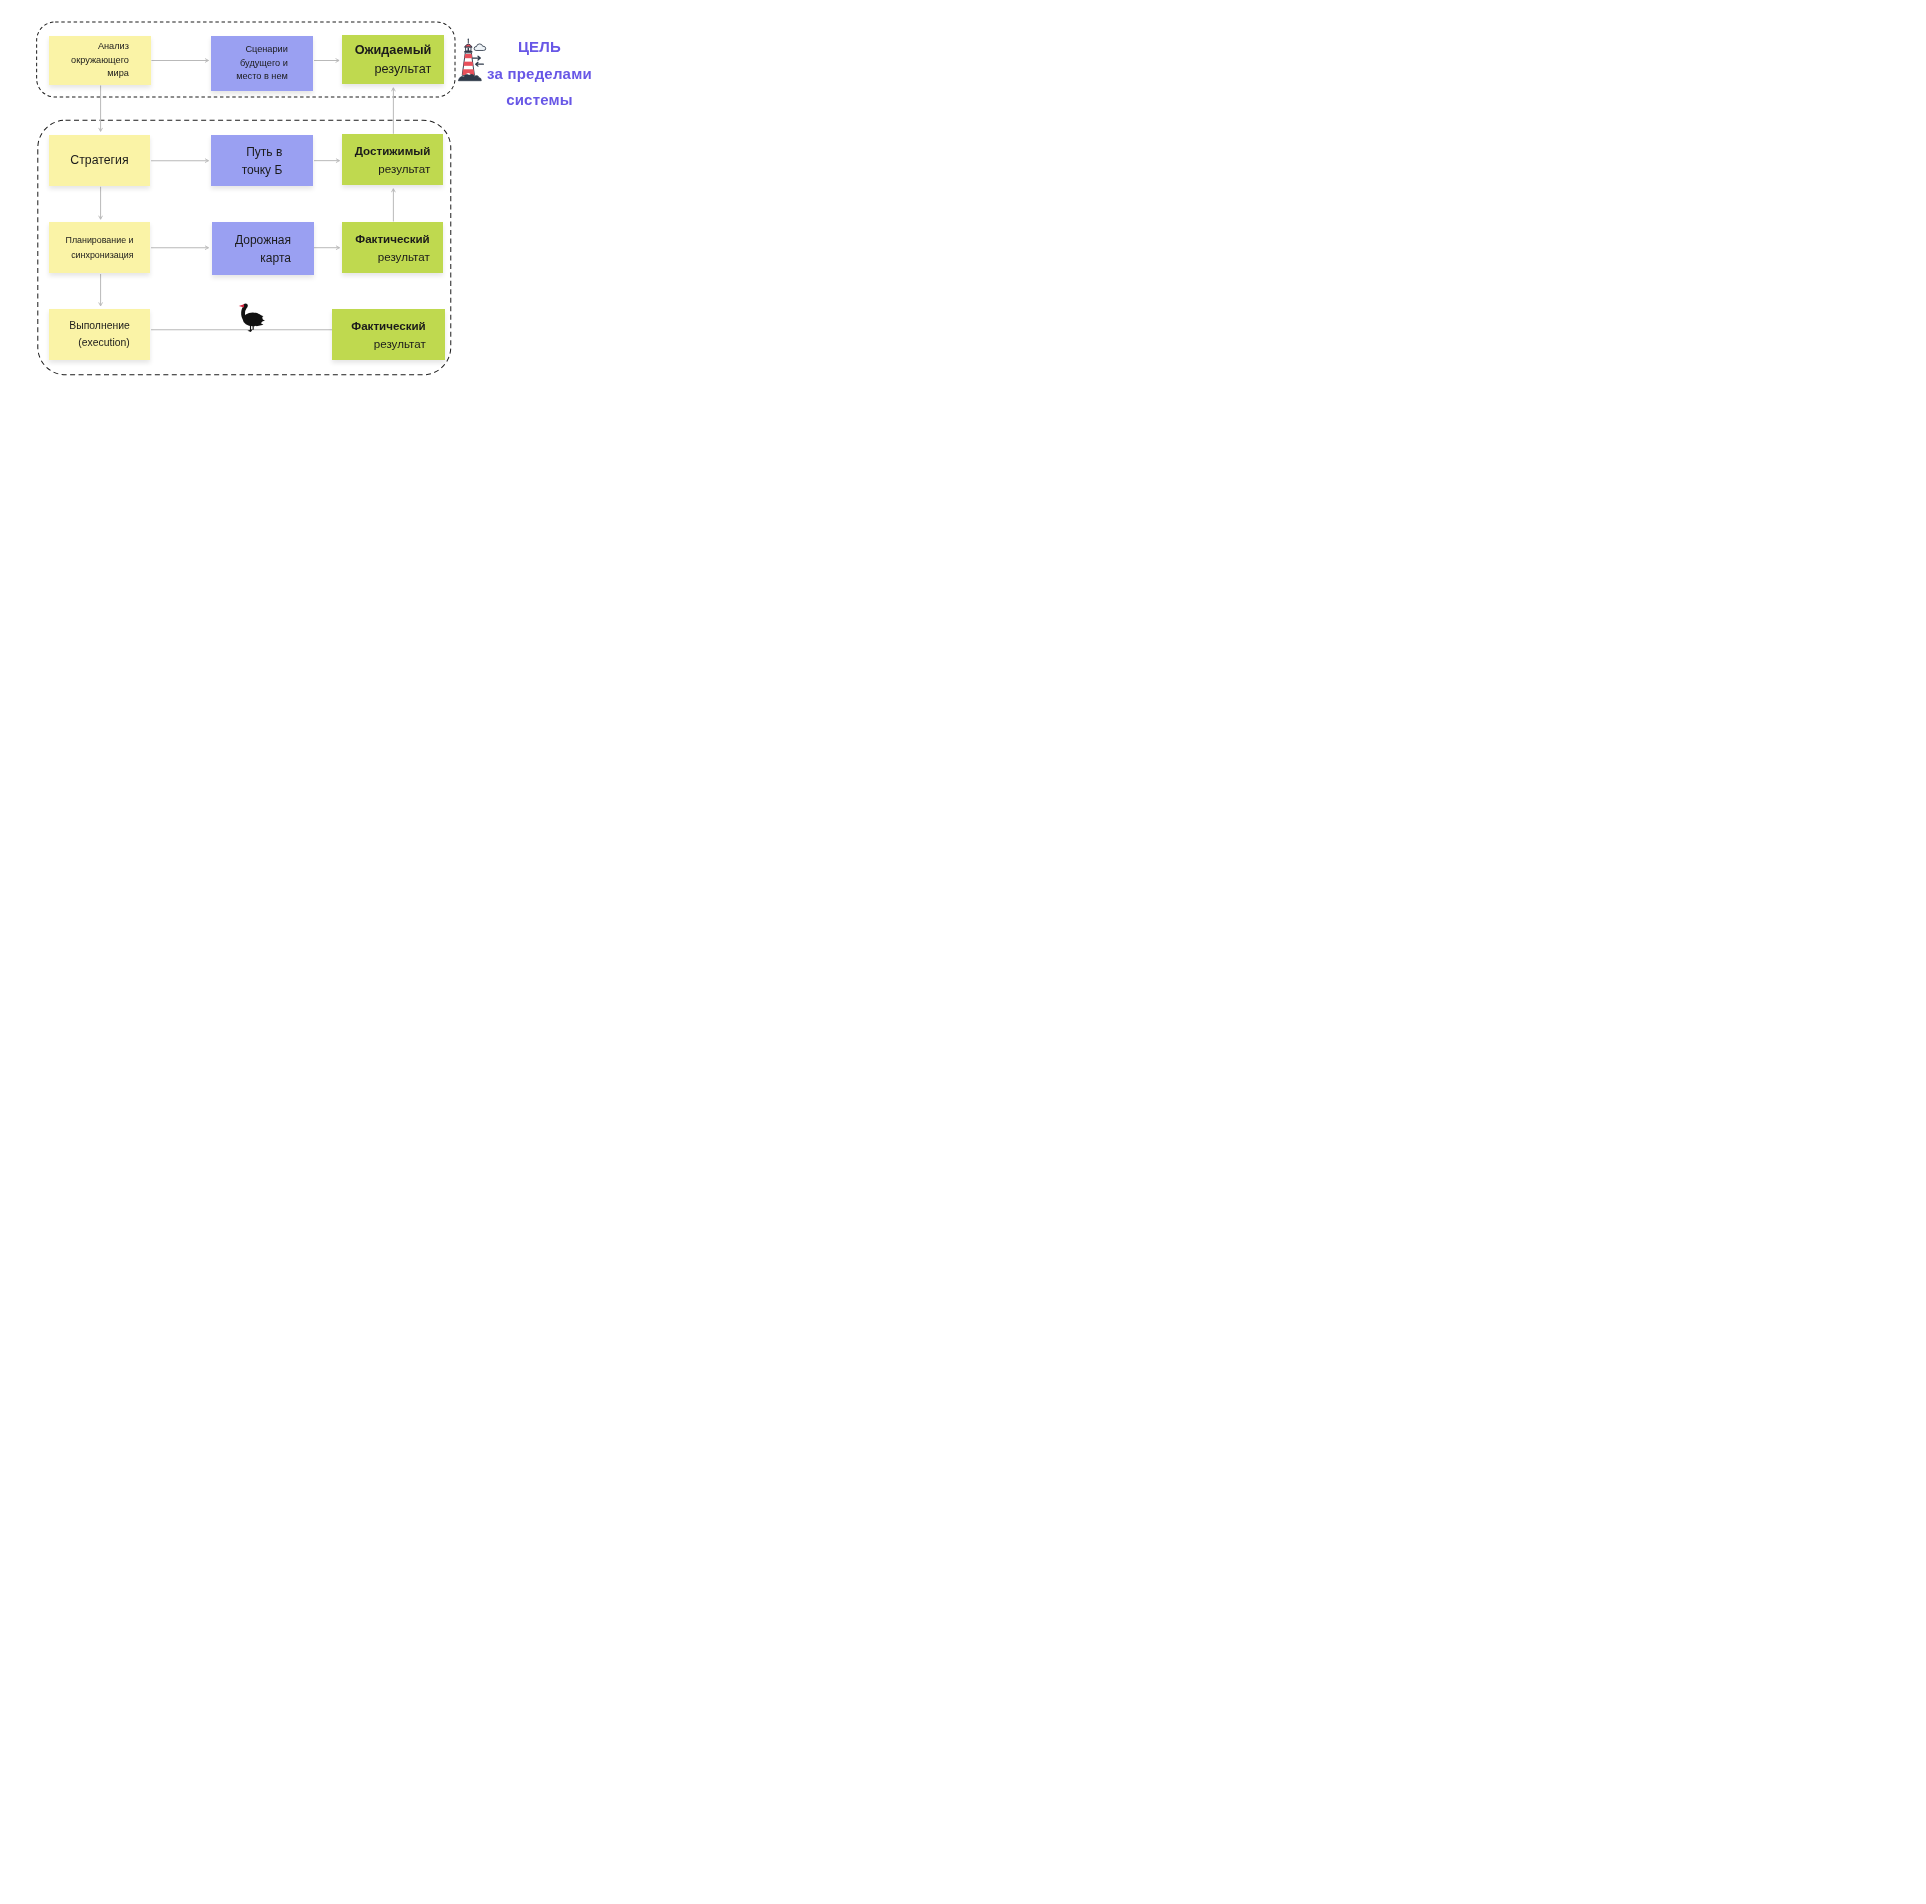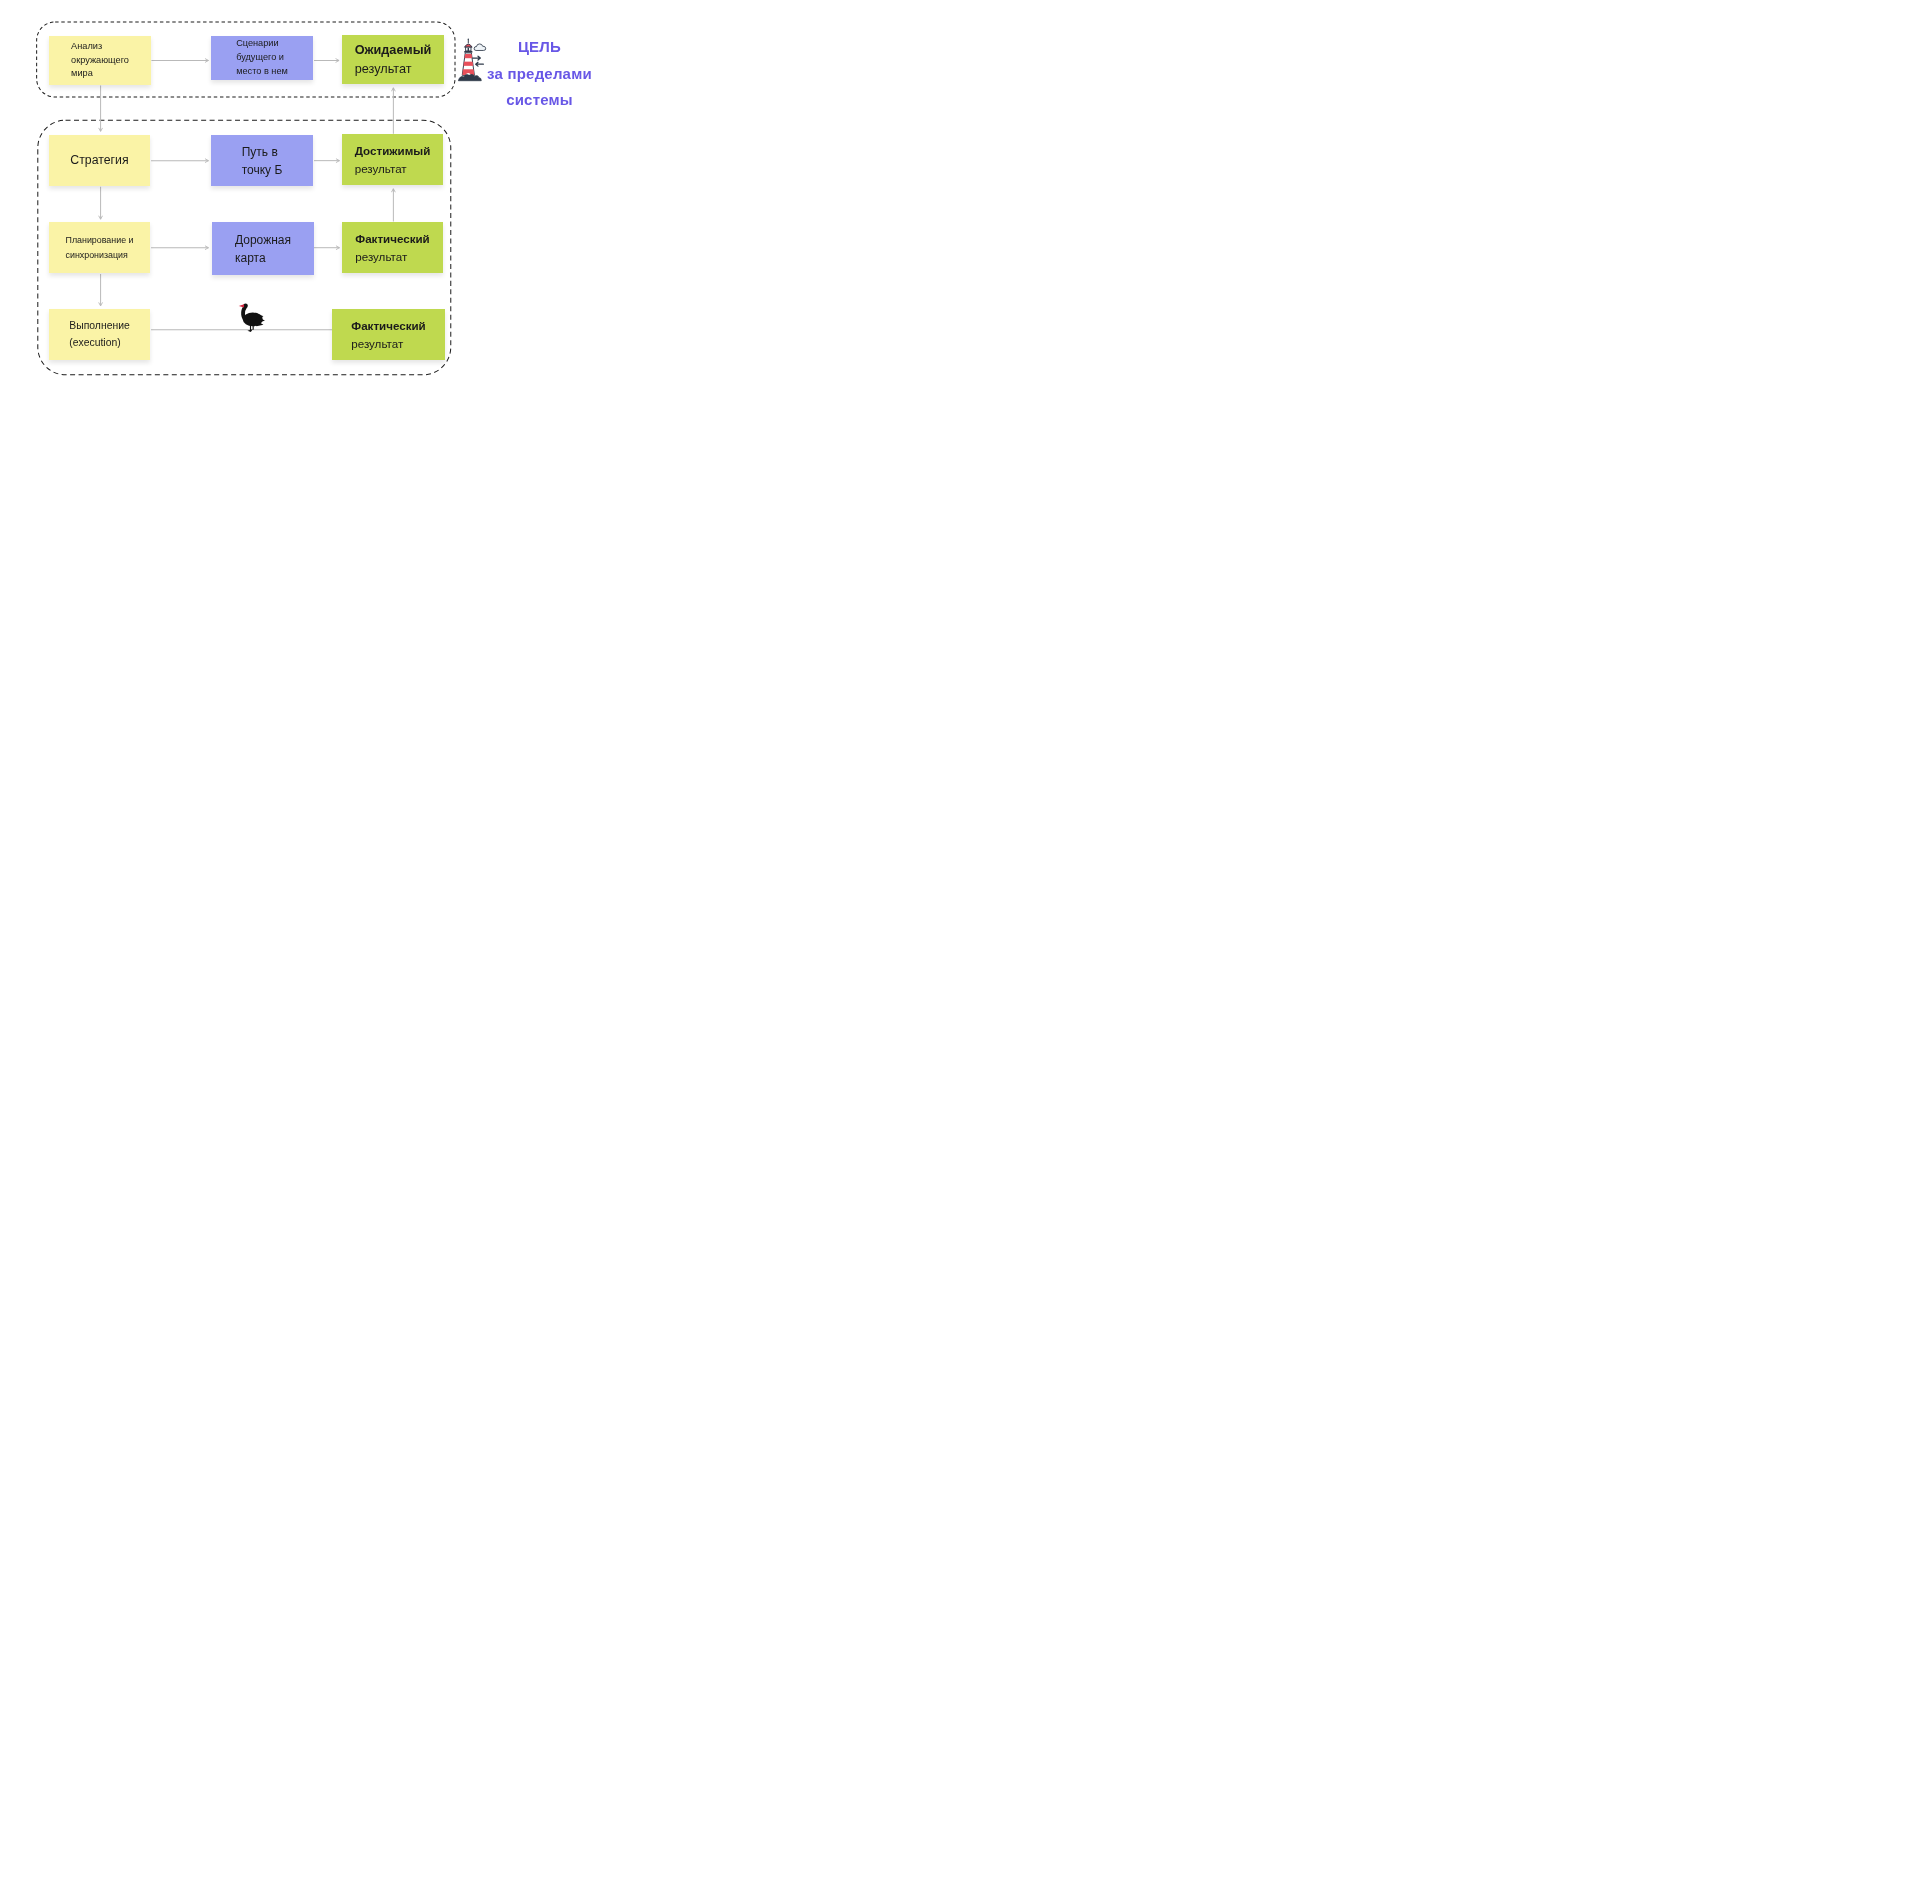--- a/index.html
+++ b/index.html
@@ -7,41 +7,41 @@
     position:relative;
     width:613px;height:381px;
     background:var(--color-bg,#fff);
     font-family:"Liberation Sans", sans-serif;
     overflow:hidden;
   }
   .overlay{position:absolute;left:0;top:0;width:100%;height:100%;}
   .box{
     position:absolute;
     display:flex;align-items:center;justify-content:center;
-    text-align:left;
+    text-align:right;
     white-space:pre-line;
     color:var(--color-ink,#1b1b1b);
     box-shadow:0 2.7px 4.6px rgba(0,0,0,0.10);
   }
   .yellow{background:var(--color-yellow,#faf3a6);}
   .purple{background:var(--color-purple,#9aa0f2);}
   .green{background:var(--color-green,#bfd94f);}
   .fs-small{font-size:9.2px;line-height:1.5;}
   .fs-strategy{font-size:12.3px;line-height:1.4;}
   .fs-big{font-size:12px;line-height:1.5;}
   .fs-planning{font-size:8.9px;line-height:1.62;}
   .fs-exec{font-size:10.4px;line-height:1.55;}
   .gcol{display:flex;flex-direction:column;}
   .g-top .strong{font-size:12.7px;font-weight:bold;line-height:1.42;}
   .g-top .rest{font-size:12.7px;line-height:1.42;}
   .g .strong{font-size:11.6px;font-weight:bold;line-height:1.48;}
   .g .rest{font-size:11.6px;line-height:1.48;}
 
   .b-analysis  {left:49px;top:36px; width:102px;height:49px;}
-  .b-scenarios {left:211px;top:36px; width:102px;height:44px;}
+  .b-scenarios {left:211px;top:36px; width:102px;height:55px;}
   .b-expected  {left:342px;top:35px; width:102px;height:49px;}
   .b-strategy  {left:49px;top:135px;width:101px;height:51px;}
   .b-path      {left:211px;top:135px;width:102px;height:51px;}
   .b-achievable{left:342px;top:134px;width:101px;height:51px;}
   .b-planning  {left:49px;top:222px;width:101px;height:51px;}
   .b-roadmap   {left:212px;top:222px;width:102px;height:53px;}
   .b-planned   {left:342px;top:222px;width:101px;height:51px;}
   .b-execution {left:49px;top:309px;width:101px;height:51px;}
   .b-actual    {left:332px;top:309px;width:113px;height:51px;}
 

